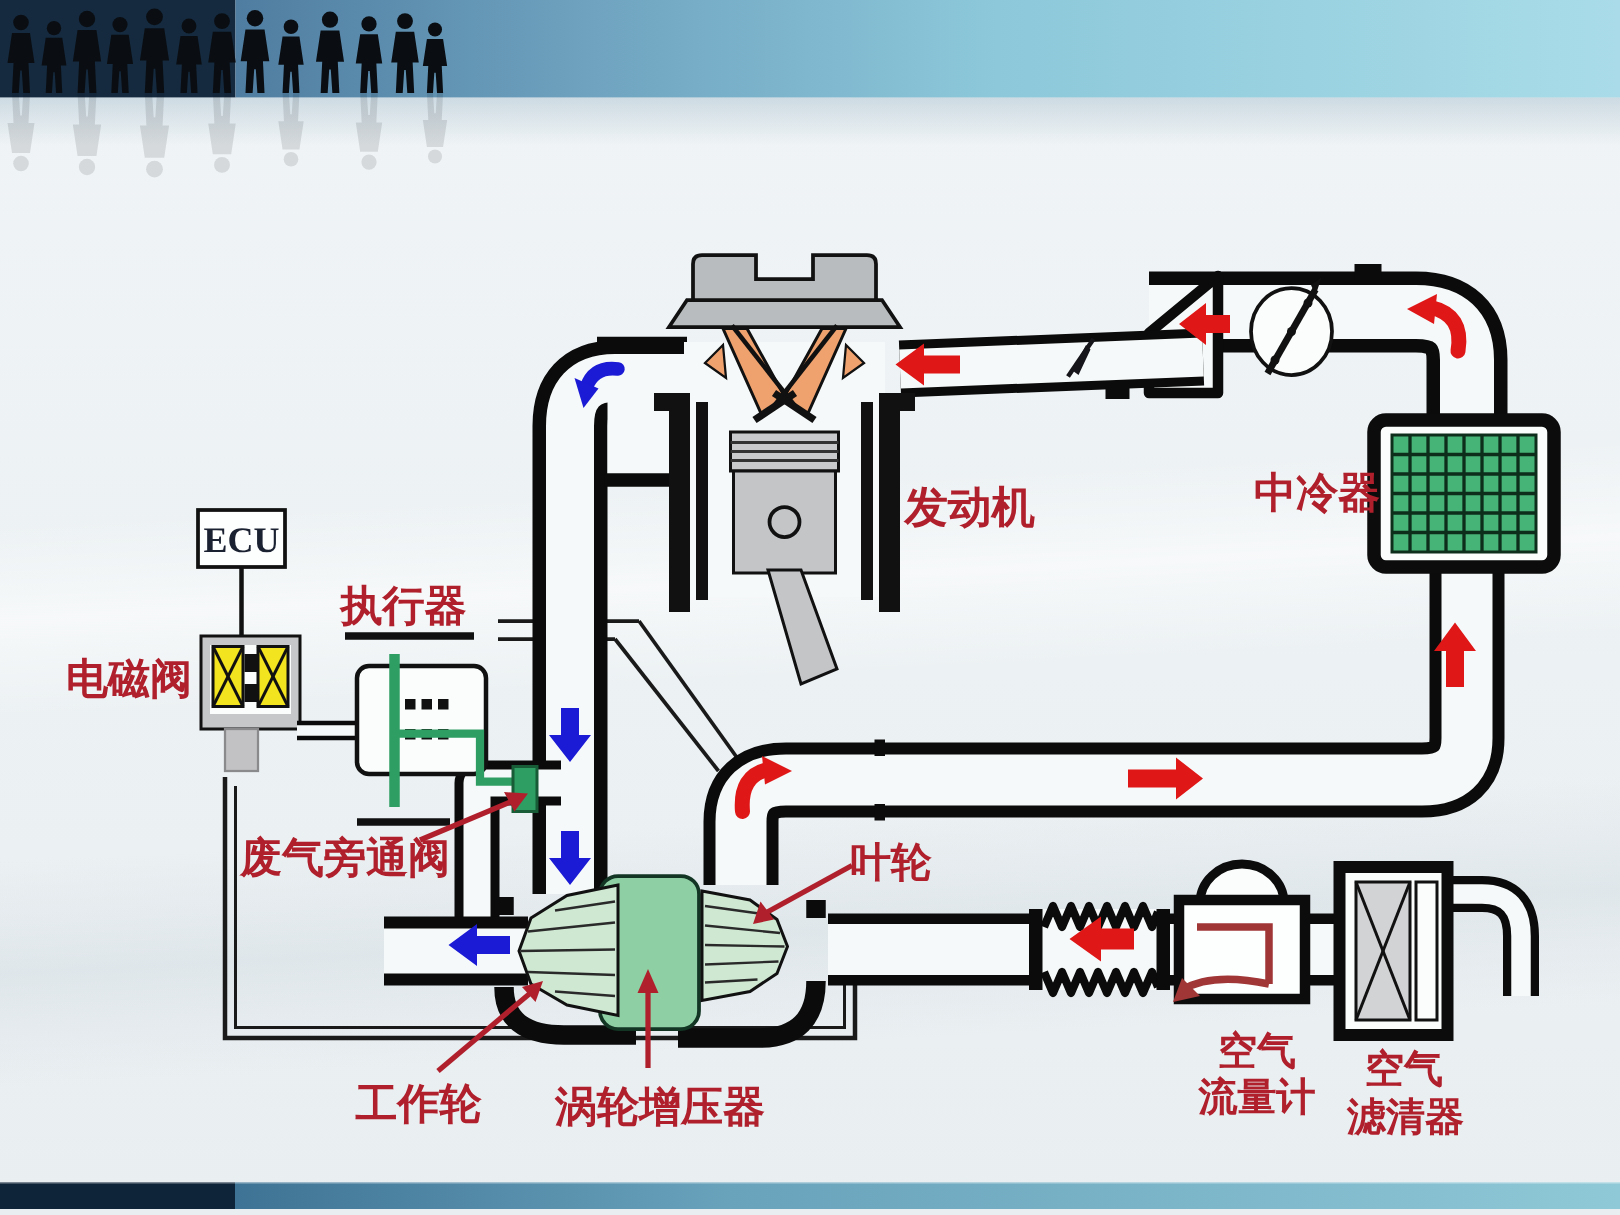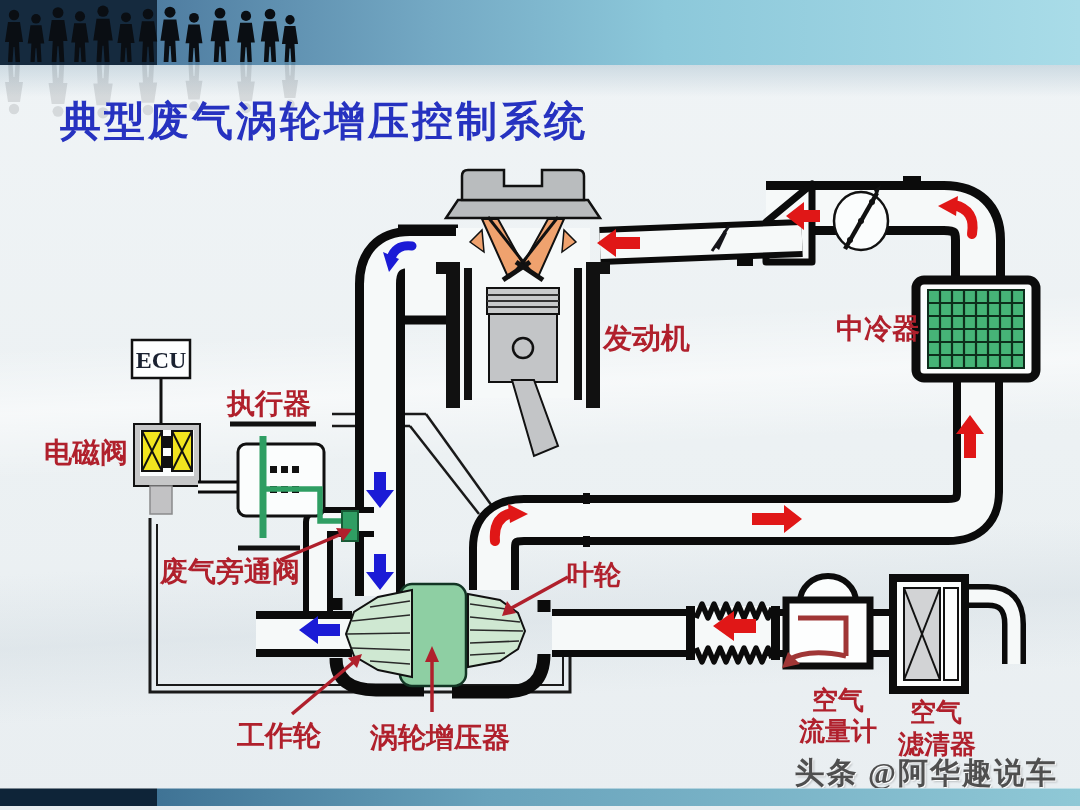--- a/index.html
+++ b/index.html
@@ -75,21 +75,20 @@
       <use href="#person" transform="translate(14,62) scale(1)"></use>
       <use href="#person" transform="translate(58,62) scale(1.05)"></use>
       <use href="#person" transform="translate(103,62) scale(1.08)"></use>
       <use href="#person" transform="translate(148,62) scale(1.02)"></use>
       <use href="#person" transform="translate(194,62) scale(0.94)"></use>
       <use href="#person" transform="translate(246,62) scale(0.98)"></use>
       <use href="#person" transform="translate(290,62) scale(0.9)"></use>
     </g>
   </svg>
 
-  <div id="title">典型废气涡轮增压控制系统</div>
 
   <svg id="diagram-svg" width="1080" height="810" viewBox="0 0 1080 810">
 
     <g>
       <polyline class="thin" points="150,518 150,692 570,692 570,654" stroke-width="3"></polyline>
       <polyline class="thin" points="157,524 157,685 563,685 563,654" stroke-width="2"></polyline>
       <line class="thin" x1="332" y1="414" x2="426" y2="414" stroke-width="2.5"></line>
       <line class="thin" x1="332" y1="426" x2="410" y2="426" stroke-width="2.5"></line>
       <line class="thin" x1="426" y1="414" x2="492" y2="506" stroke-width="2.5"></line>
       <line class="thin" x1="410" y1="426" x2="479" y2="514" stroke-width="2.5"></line>
@@ -325,15 +324,14 @@
       <text class="lbl" x="567" y="584" font-size="27">叶轮</text>
       <text class="lbl" x="237" y="745" font-size="28">工作轮</text>
       <text class="lbl" x="370" y="747" font-size="28">涡轮增压器</text>
       <text class="lbl" x="812" y="709" font-size="26">空气</text>
       <text class="lbl" x="799" y="740" font-size="26">流量计</text>
       <text class="lbl" x="910" y="721" font-size="26">空气</text>
       <text class="lbl" x="898" y="753" font-size="26">滤清器</text>
     </g>
   </svg>
 
-  <div id="watermark">头条 @阿华趣说车</div>
   <div id="footer-bar"></div>
 </div>
 
 </body></html>

